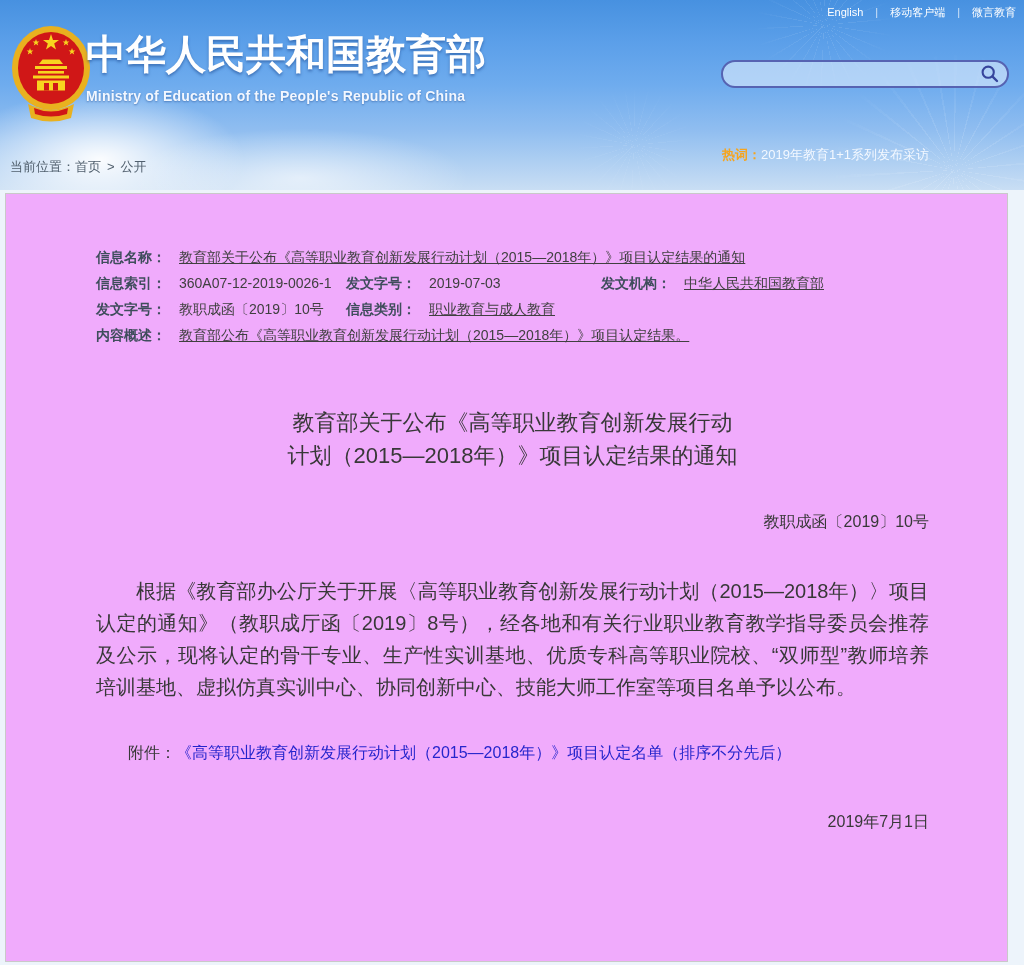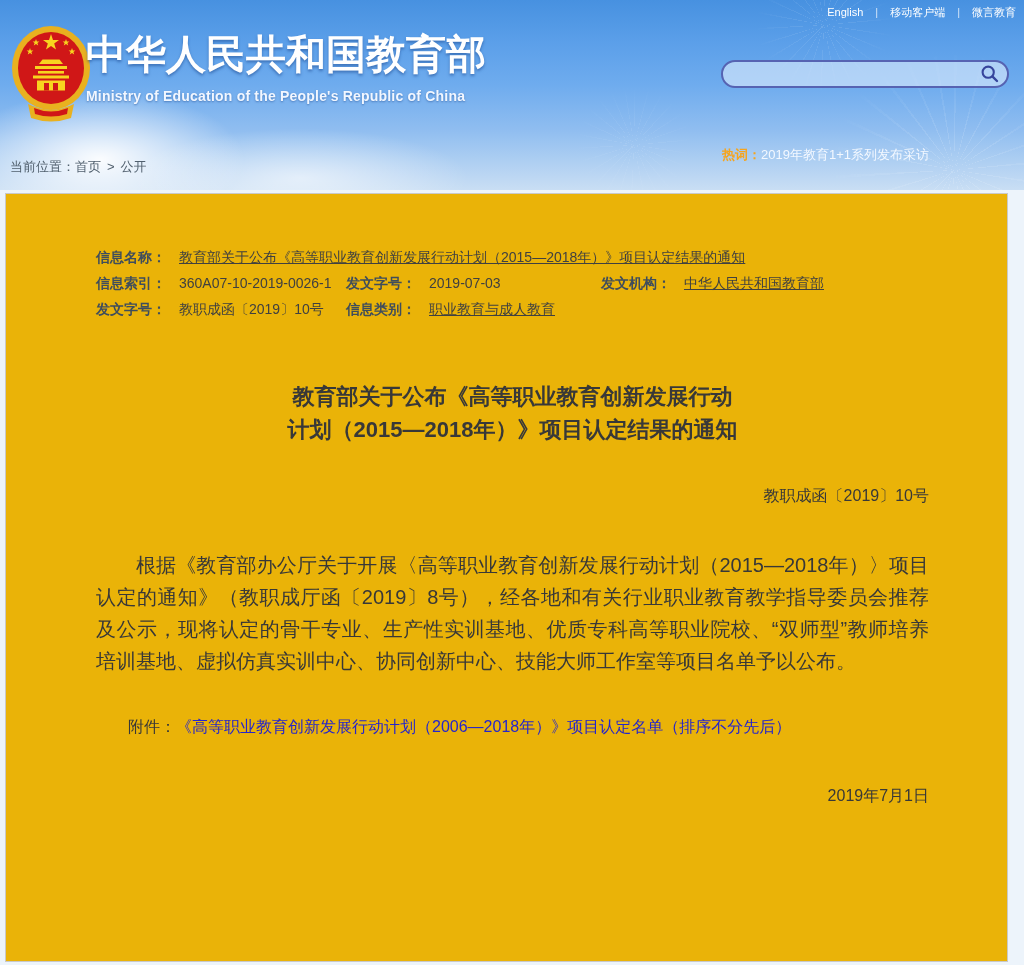--- a/index.html
+++ b/index.html
@@ -45,32 +45,32 @@
   .hotwords { position:absolute; left:722px; top:106px; font-size:13px;margin-top:40px; }
   .hot-label { color:#f6a41d; font-weight:bold; }
   .hot-text { color:#f3f8ff; cursor:pointer; }
 
   .breadcrumb { position:absolute; left:10px; top:158px; font-size:13px; color:#51606e; }
   .breadcrumb a { color:#51606e; text-decoration:none; cursor:pointer; }
   .breadcrumb .bsep { margin:0 6px; }
 
   
   .page-body { padding:3px 16px 0 5px; }
-  .panel { background:#eab308; border:1px solid #c9c9c9; min-height:769px; }
+  .panel { background:#f0abfc; border:1px solid #c9c9c9; min-height:769px; }
   .doc-wrap { padding:50px 78px 0 90px; color:#333; }
 
   .meta { font-size:14px; line-height:26px; color:#404040; }
   .meta-row { display:flex; }
   .m-label { font-weight:bold; color:#3f4d5c; flex:none; }
   .wL { width:83px; }
   .wV1 { width:167px; }
   .wV2 { width:172px; }
   .m-val.grow { flex:1;text-decoration:underline; }
 
-  .doc-title { margin-top:58px; text-align:center; font-size:22px; font-weight:bold;
+  .doc-title { margin-top:58px; text-align:center; font-size:22px; font-weight:normal;
     color:#383838; line-height:33px; }
   .doc-no { margin-top:40px; text-align:right; font-size:16px; color:#383838; }
   .salutation { margin-top:40px; font-size:16px; color:#383838; }
   .body-para { margin-top:42px; font-size:20px; color:#383838; line-height:32px;
     text-align:justify; text-indent:2em; }
   .attachment { margin-top:40px; font-size:16px; text-indent:2em; color:#383838; }
   .att-link { color:#2525cc; text-decoration:none; cursor:pointer; }
   .signer { margin-top:44px; text-align:right; font-size:16px; color:#383838; }
   .doc-date { margin-top:48px; text-align:right; font-size:16px; color:#383838; }
 </style>
@@ -139,45 +139,49 @@
   <div class="panel">
     <div class="doc-wrap">
 
       <div class="meta">
         <div class="meta-row">
           <span class="m-label wL">信息名称：</span>
           <span class="m-val grow">教育部关于公布《高等职业教育创新发展行动计划（2015—2018年）》项目认定结果的通知</span>
         </div>
         <div class="meta-row">
           <span class="m-label wL">信息索引：</span>
-          <span class="m-val wV1">360A07-10-2019-0026-1</span>
+          <span class="m-val wV1">360A07-12-2019-0026-1</span>
           <span class="m-label wL">发文字号：</span>
           <span class="m-val wV2">2019-07-03</span>
           <span class="m-label wL">发文机构：</span>
           <span class="m-val grow">中华人民共和国教育部</span>
         </div>
         <div class="meta-row">
           <span class="m-label wL">发文字号：</span>
           <span class="m-val wV1">教职成函〔2019〕10号</span>
           <span class="m-label wL">信息类别：</span>
           <span class="m-val grow">职业教育与成人教育</span>
+        </div>
+        <div class="meta-row">
+          <span class="m-label wL">内容概述：</span>
+          <span class="m-val grow">教育部公布《高等职业教育创新发展行动计划（2015—2018年）》项目认定结果。</span>
         </div>
       </div>
 
       <div class="doc-title">
         <div>教育部关于公布《高等职业教育创新发展行动</div>
         <div>计划（2015—2018年）》项目认定结果的通知</div>
       </div>
 
       <div class="doc-no">教职成函〔2019〕10号</div>
 
 
       <div class="body-para">根据《教育部办公厅关于开展〈高等职业教育创新发展行动计划（2015—2018年）〉项目认定的通知》（教职成厅函〔2019〕8号），经各地和有关行业职业教育教学指导委员会推荐及公示，现将认定的骨干专业、生产性实训基地、优质专科高等职业院校、“双师型”教师培养培训基地、虚拟仿真实训中心、协同创新中心、技能大师工作室等项目名单予以公布。</div>
 
       <div class="attachment">
-        <span>附件：</span><a class="att-link">《高等职业教育创新发展行动计划（2006—2018年）》项目认定名单（排序不分先后）</a>
+        <span>附件：</span><a class="att-link">《高等职业教育创新发展行动计划（2015—2018年）》项目认定名单（排序不分先后）</a>
       </div>
 
       <div class="doc-date">2019年7月1日</div>
 
     </div>
   </div>
 </div>
 
 </body></html>

